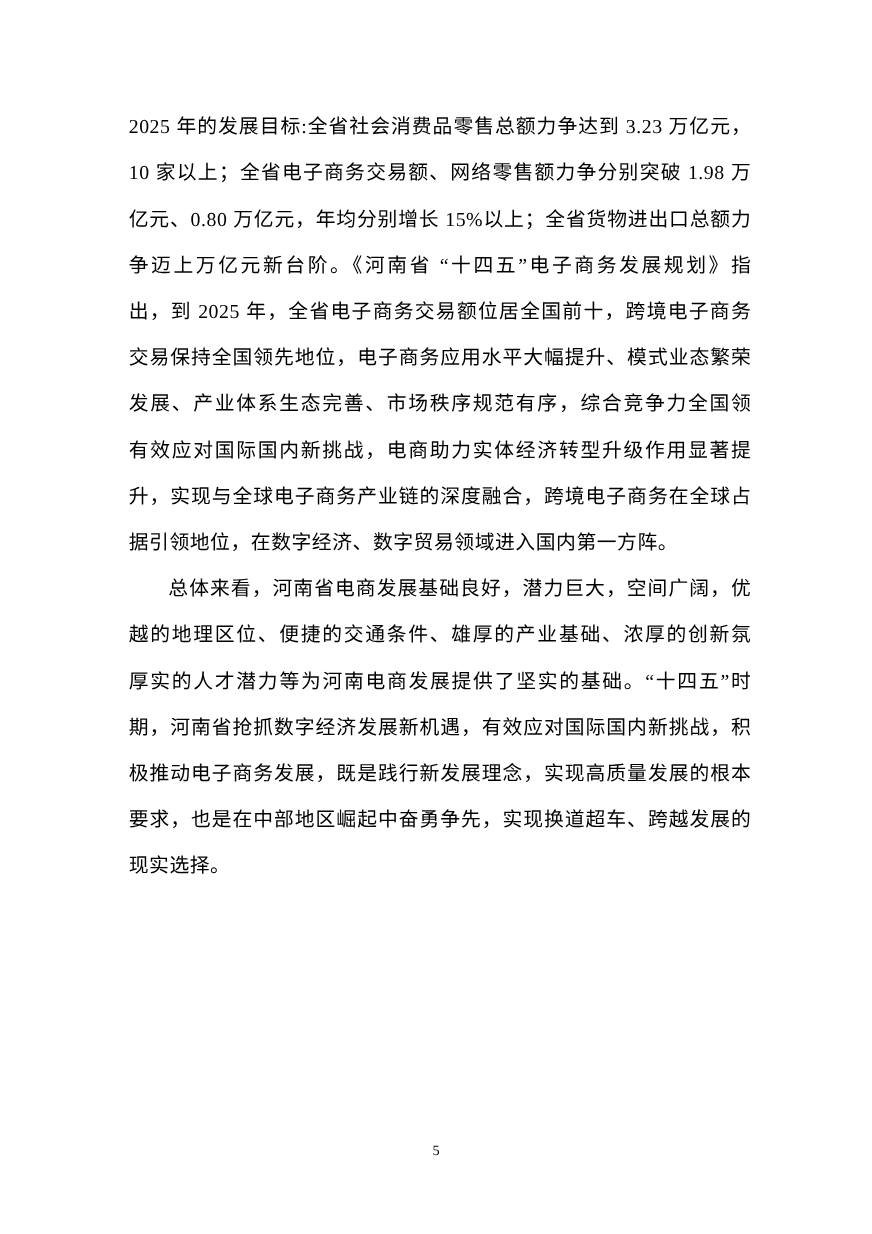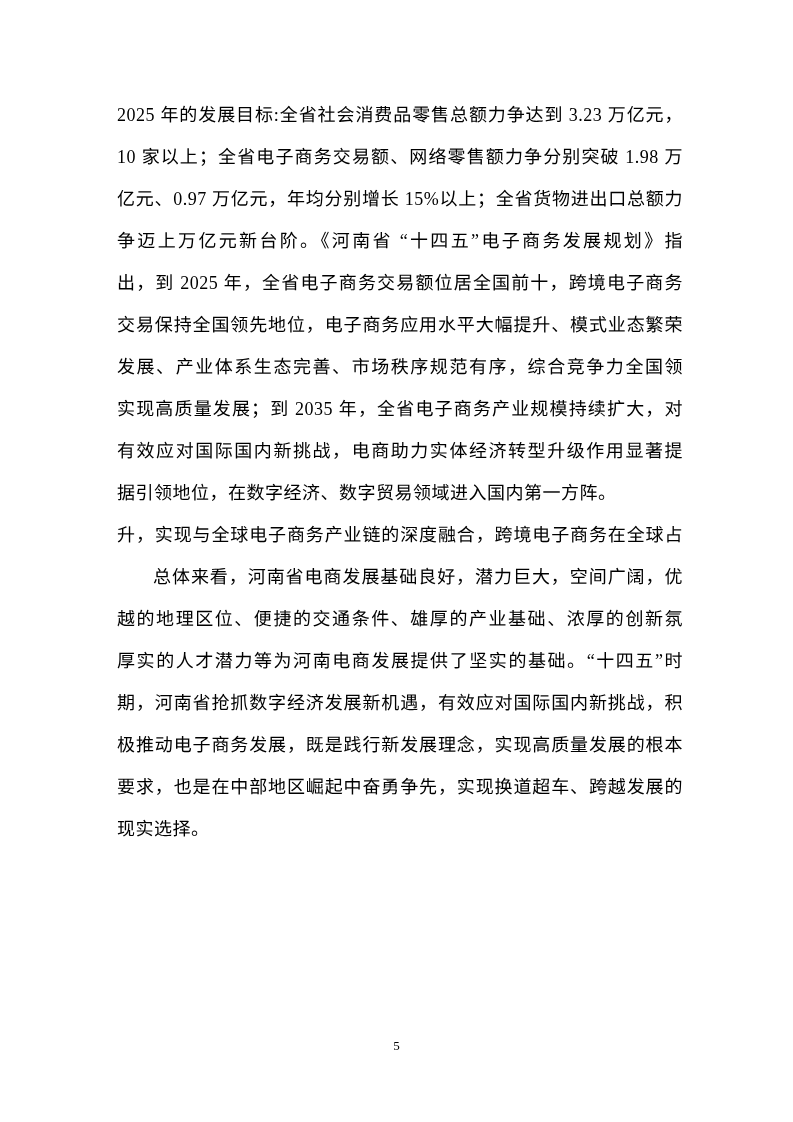--- a/index.html
+++ b/index.html
@@ -67,31 +67,30 @@
 </head>
 <body>
 
 <div class="sheet">
 
   <div class="text-block">
 
     <div class="para">
       <div class="line">2025 年的发展目标:全省社会消费品零售总额力争达到 3.23 万亿元，</div>
       <div class="line">10 家以上；全省电子商务交易额、网络零售额力争分别突破 1.98 万</div>
-      <div class="line">亿元、0.97 万亿元，年均分别增长 15%以上；全省货物进出口总额力</div>
+      <div class="line">亿元、0.80 万亿元，年均分别增长 15%以上；全省货物进出口总额力</div>
 
       <div class="line"><span>争迈上万亿元新台阶。</span><span class="bold-seg">《河南省 “十四五”电子商务发展规划》</span><span>指</span></div>
 
       <div class="line">出，到 2025 年，全省电子商务交易额位居全国前十，跨境电子商务</div>
       <div class="line">交易保持全国领先地位，电子商务应用水平大幅提升、模式业态繁荣</div>
       <div class="line">发展、产业体系生态完善、市场秩序规范有序，综合竞争力全国领先，</div>
-      <div class="line">实现高质量发展；到 2035 年，全省电子商务产业规模持续扩大，对</div>
       <div class="line">有效应对国际国内新挑战，电商助力实体经济转型升级作用显著提</div>
+      <div class="line">升，实现与全球电子商务产业链的深度融合，跨境电子商务在全球占</div>
       <div class="line para-end">据引领地位，在数字经济、数字贸易领域进入国内第一方阵。</div>
-      <div class="line">升，实现与全球电子商务产业链的深度融合，跨境电子商务在全球占</div>
     </div>
 
     <div class="para">
       <div class="line indent">总体来看，河南省电商发展基础良好，潜力巨大，空间广阔，优</div>
       <div class="line">越的地理区位、便捷的交通条件、雄厚的产业基础、浓厚的创新氛围、</div>
       <div class="line">厚实的人才潜力等为河南电商发展提供了坚实的基础。“十四五”时</div>
       <div class="line">期，河南省抢抓数字经济发展新机遇，有效应对国际国内新挑战，积</div>
       <div class="line">极推动电子商务发展，既是践行新发展理念，实现高质量发展的根本</div>
       <div class="line">要求，也是在中部地区崛起中奋勇争先，实现换道超车、跨越发展的</div>
       <div class="line para-end">现实选择。</div>

